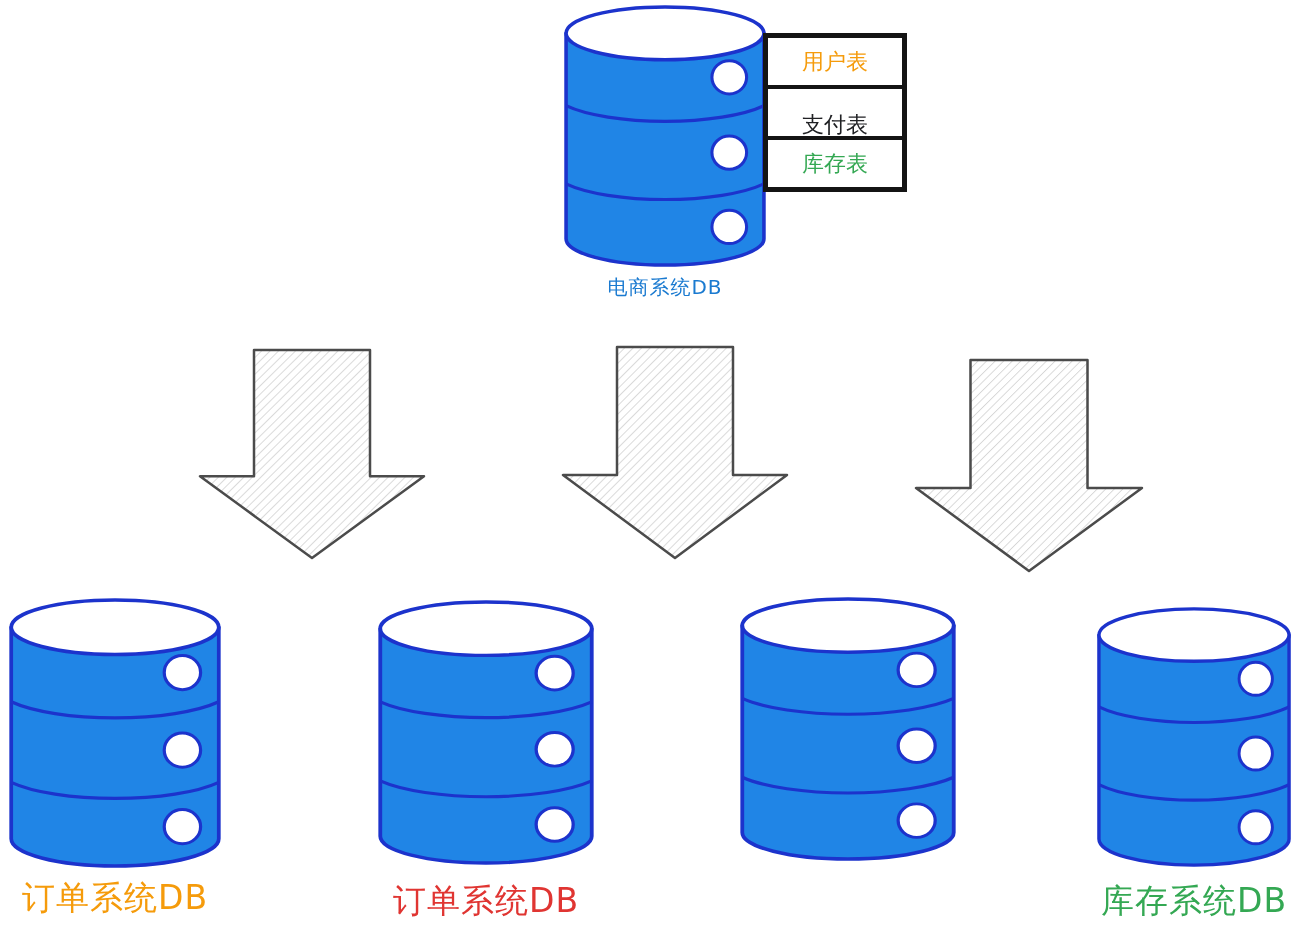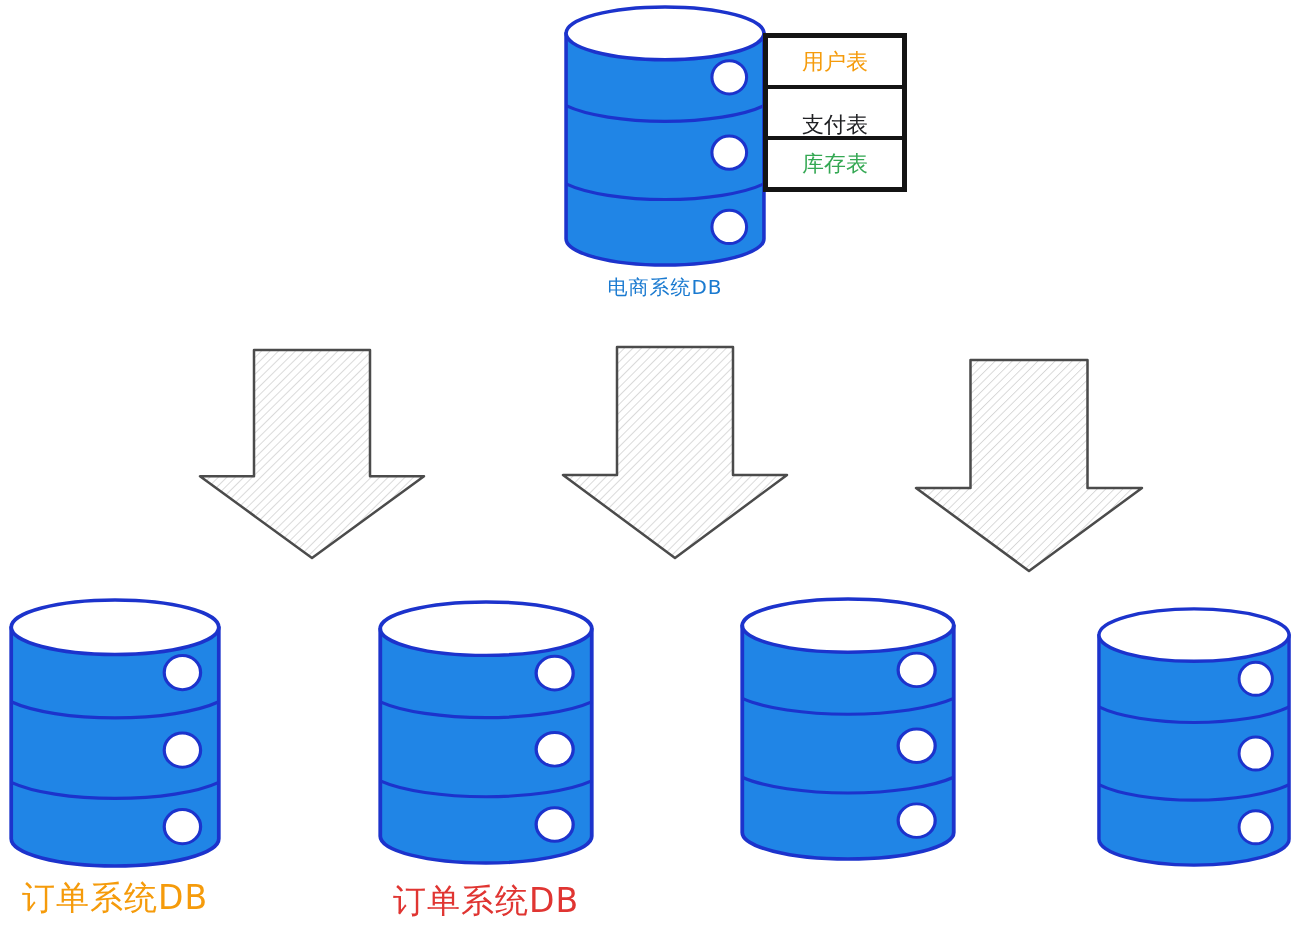--- a/index.html
+++ b/index.html
@@ -99,14 +99,15 @@
   </svg>
   <div class="db-label tgt-label" style="left: 377px; top: 879px; width: 218px; color: rgb(224, 53, 50);">订单系统DB</div>
 
   <svg class="cyl" style="left:739px;top:596px;" width="218" height="266" viewBox="0 0 200 270" preserveAspectRatio="none">
     <use href="#cyl-shape"></use>
   </svg>
 
   <svg class="cyl" style="left:1096px;top:606px;" width="196" height="262" viewBox="0 0 200 270" preserveAspectRatio="none">
     <use href="#cyl-shape"></use>
   </svg>
+  <div class="db-label tgt-label" style="left: 1096px; top: 879px; width: 196px; color: rgb(52, 168, 83);">库存系统DB</div>
 
 </div>
 
 </body></html>

